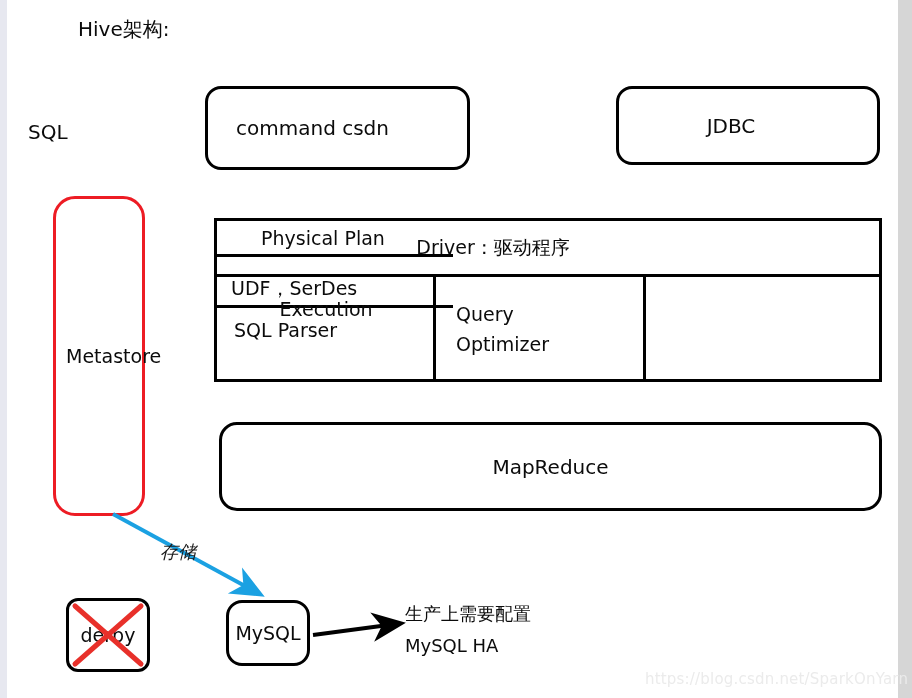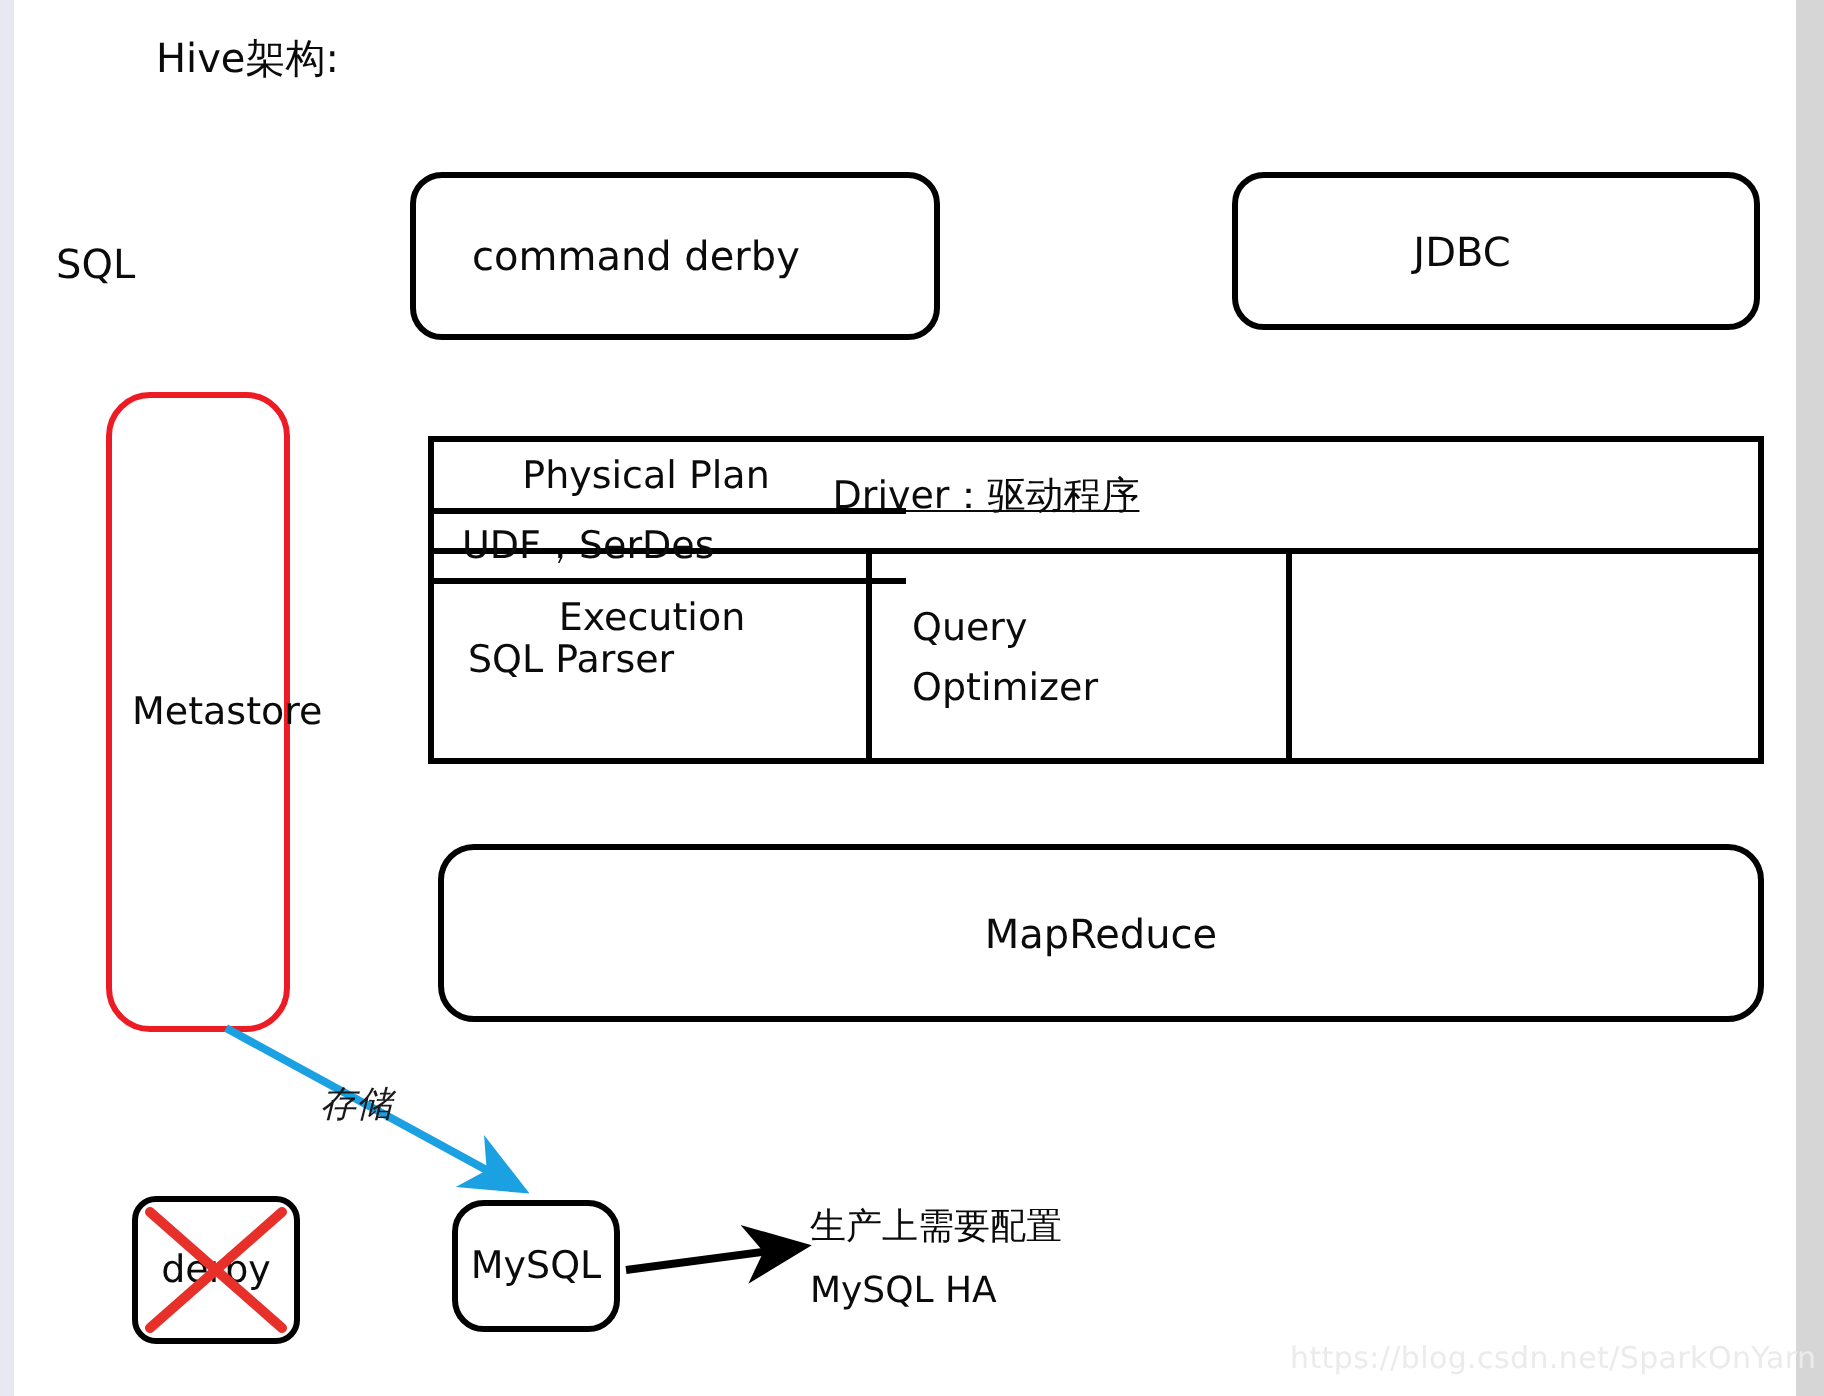--- a/index.html
+++ b/index.html
@@ -133,21 +133,20 @@
     left: 0; top: 0;
     width: 100%; height: 56px;
     display: flex;
     align-items: center;
     justify-content: center;
     font-size: 19px;
     color: #0b0b0b;
     border-bottom: 3px solid #000;
     box-sizing: border-box;
     padding-right: 110px;
-    text-decoration: underline;
   }
   .cell {
     position: absolute;
     box-sizing: border-box;
     display: flex;
     align-items: center;
     color: #0b0b0b;
     font-size: 19px;
   }
   .cell-sqlparser {
@@ -178,21 +177,21 @@
     font-size: 19px;
     color: #0b0b0b;
   }
   .subcell-physical {
     top: 0px; height: 36px;
     justify-content: center;
     padding-right: 24px;
     border-bottom: 3px solid #000;
   }
   .subcell-udf {
-    top: 36px; height: 35px;
+    top: 52px; height: 35px;
     padding-left: 14px;
     border-bottom: 3px solid #000;
   }
   .subcell-exec {
     top: 71px; height: 34px;
     justify-content: center;
     padding-right: 18px;
   }
 
   
@@ -231,21 +230,21 @@
 <div id="canvas">
 
   <div class="edge-strip-left"></div>
   <div class="edge-strip-right"></div>
 
   <div class="lbl title">Hive架构:</div>
 
   <div class="lbl sql-label">SQL</div>
 
   <div class="rbox box-cmdline">
-    <span>command derby</span>
+    <span>command csdn</span>
   </div>
 
   <div class="rbox box-metastore">
     <span>Metastore</span>
   </div>
 
   <div class="rbox box-jdbc">
     <span>JDBC</span>
   </div>
 

